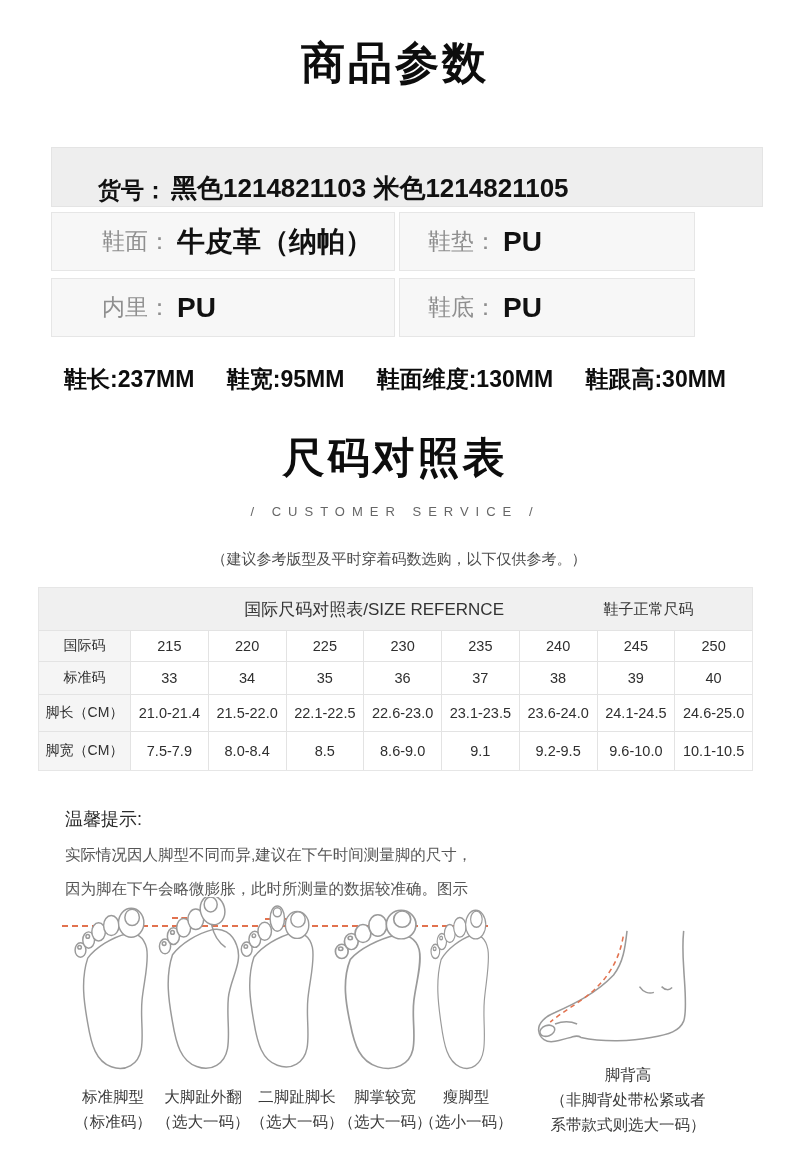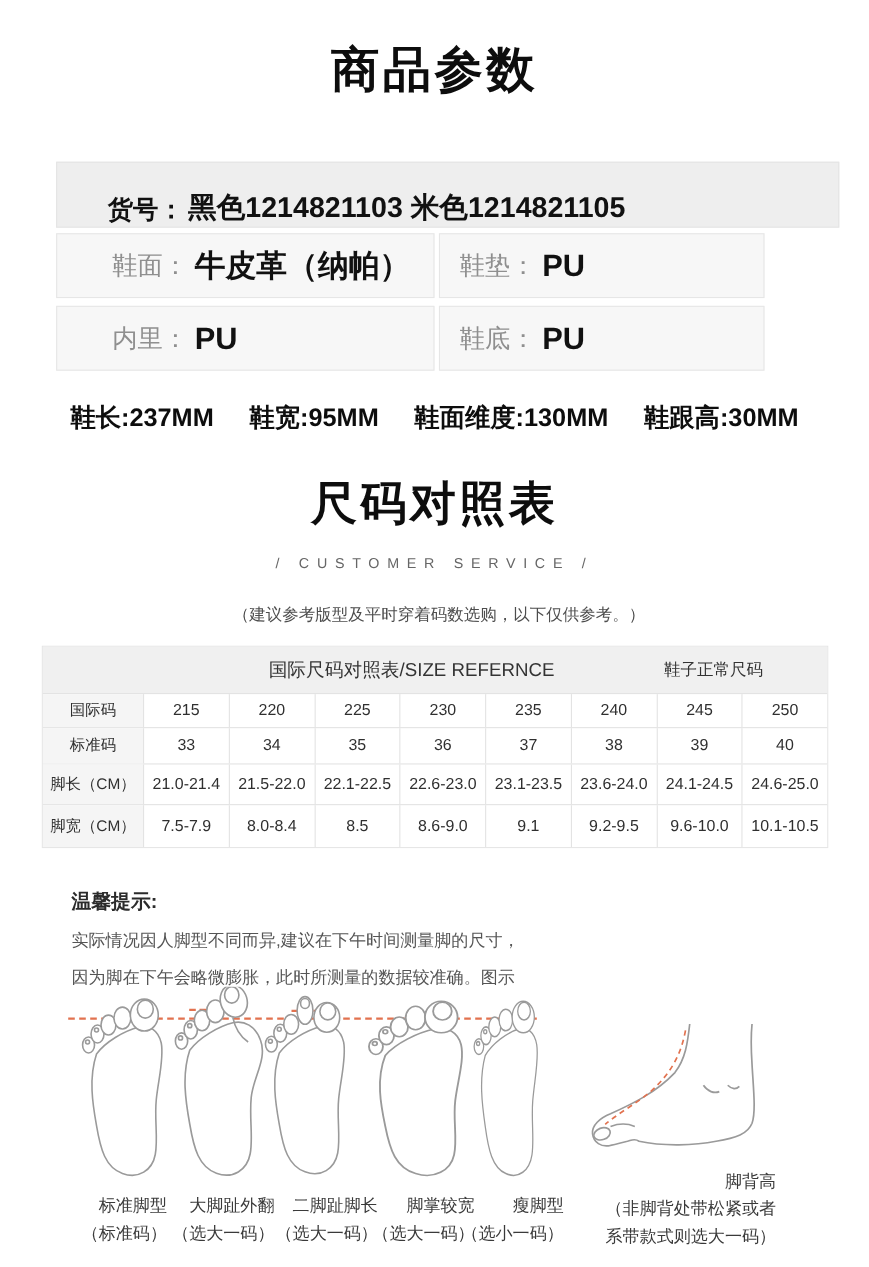--- a/index.html
+++ b/index.html
@@ -19,21 +19,21 @@
 
   
   .param-box { position:absolute; left:51px; top:143px; width:712px; }
   .p-row1 { height:60px; background:#eeeeee; border:1px solid #e4e4e4;
     display:flex; align-items:flex-end; padding-left:46px; font-size:26px; font-weight:bold; }
   .p-grid { display:flex; gap:4px; margin-top:5px; }
   .p-grid + .p-grid { margin-top:7px; }
   .p-cell { height:59px; background:#f7f7f7; border:1px solid #e6e6e6;
     display:flex; align-items:center; }
   .p-cell.left  { width:344px; padding-left:50px; }
-  .p-cell.right { width:296px; padding-left:18px; }
+  .p-cell.right { width:296px; padding-left:28px; }
   .p-label { color:#8f8f8f; font-size:23px; }
   .p-value { color:#111; font-size:28px; font-weight:bold; margin-left:6px; }
   .p-row1 .p-value { font-size:26px; margin-left:4px; }
 
   .measure-line { position:absolute; top:360px; left:0; width:100%; text-align:center;
     font-size:23px; font-weight:bold; color:#0d0d0d; white-space:nowrap; }
   .measure-line span { margin:0 13px; }
 
   
   .size-table { position:absolute; left:38px; top:583px; width:715px;
@@ -44,21 +44,21 @@
   .st-header .hl { left:47%; font-size:17px; }
   .st-header .hr { left:85.5%; font-size:15px; }
   .st-row { display:grid; grid-template-columns:91px repeat(8,1fr);
     border-top:1px solid #e3e3e3; }
   .st-r1{height:31px} .st-r2{height:33px} .st-r3{height:37px} .st-r4{height:39px}
   .st-cell { display:flex; align-items:center; justify-content:center;
     border-left:1px solid #e3e3e3; font-size:14.5px; color:#2f2f2f; white-space:nowrap; }
   .st-cell:first-child { border-left:none; background:#f5f5f5; font-size:14px; }
 
   
-  .tips-title { position:absolute; left:65px; top:803px; font-size:18px; font-weight:bold; color:#2b2b2b; }
+  .tips-title { position:absolute; left:65px; top:803px; font-size:18px; font-weight:normal; color:#2b2b2b; }
   .tips-line1 { position:absolute; left:65px; top:841px; font-size:15.5px; color:#555; }
   .tips-line2 { position:absolute; left:65px; top:875px; font-size:15.5px; color:#555; }
 
   
   .dash-line { position:absolute; border-top:2px dashed #e2724f; }
   .dash-main { left:62px;  top:921px; width:426px; }
   .dash-s1   { left:172px; top:913px; width:34px; }
   .dash-s2   { left:265px; top:914px; width:36px; }
   .dash-s3   { left:375px; top:916px; width:34px; }
   .foot { position:absolute; }
@@ -67,21 +67,21 @@
   .f2 { left:152px; top:893px; width:95px;  height:177px; }
   .f3 { left:235px; top:896px; width:90px;  height:174px; }
   .f4 { left:328px; top:900px; width:106px; height:170px; }
   .f5 { left:426px; top:900px; width:72px;  height:170px; }
   .f6 { left:533px; top:925px; width:165px; height:120px; }
 
   .foot-label { position:absolute; text-align:center; font-size:15.5px; color:#3a3a3a; line-height:25px; white-space:nowrap; }
   .fl1 { left:113px; top:1080px; } .fl2 { left:203px; top:1080px; }
   .fl3 { left:297px; top:1080px; } .fl4 { left:385px; top:1080px; }
   .fl5 { left:466px; top:1080px; } .fl6 { left:628px; top:1058px; }
-  .foot-label { transform:translateX(-50%);text-align:right; }
+  .foot-label { transform:translateX(-50%); }
 </style>
 </head>
 <body>
 
 <div class="page">
 
   <div class="main-title">商品参数</div>
 
   <div class="param-box">
     <div class="p-row1">

